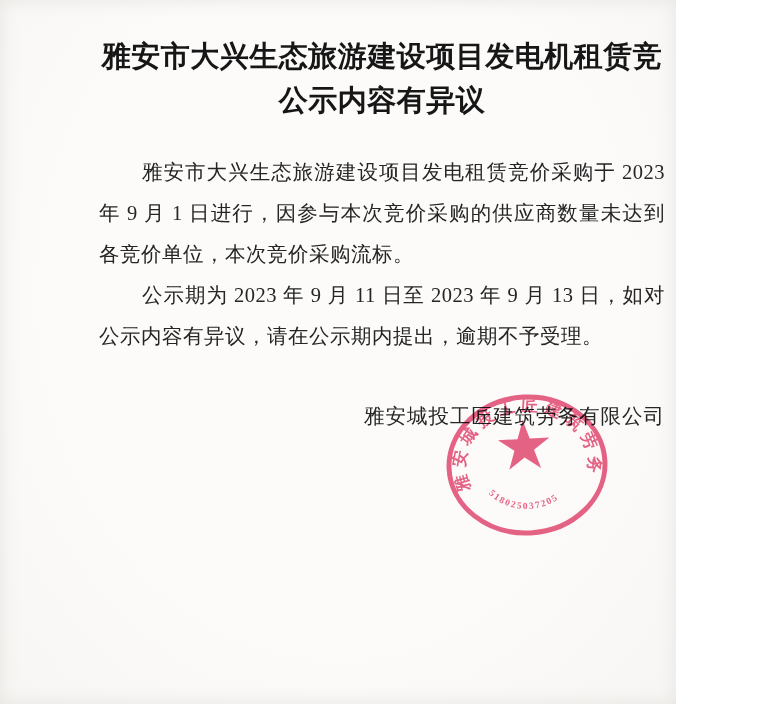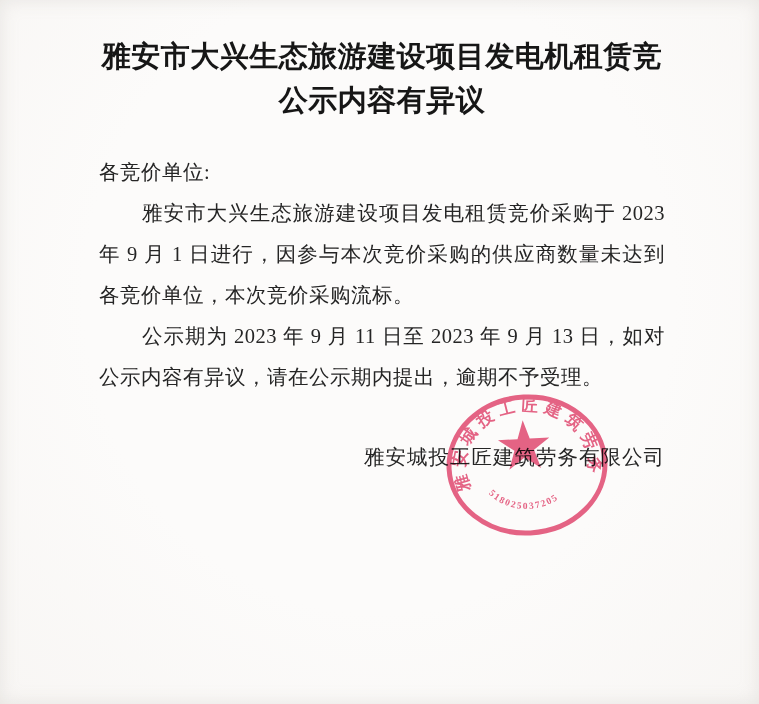--- a/index.html
+++ b/index.html
@@ -2,21 +2,21 @@
 <html><head>
 <meta charset="utf-8">
 <style>
   html, body {
     margin: 0;
     padding: 0;
     background: #ffffff;
   }
   .page {
     position: relative;
-    width: 759px;
+    width: 676px;
     height: 704px;
     overflow: hidden;
     background: radial-gradient(ellipse at 50% 42%, #fcfbfa 55%, #f8f6f4 100%);
     box-shadow: inset 0 0 18px rgba(180,175,168,0.25);
     font-family: "Liberation Serif", serif;
     color: #222222;
     text-decoration: underline;
   }
   .content {
     position: absolute;
@@ -92,21 +92,20 @@
 <div class="page">
 
   <div class="content">
 
     <h1 class="title">
       <div class="title-line">雅安市大兴生态旅游建设项目发电机租赁竞</div>
       <div class="title-line">公示内容有异议</div>
     </h1>
 
     <div class="body-text">
-      <div class="line">各竞价单位:</div>
       <div class="line indent fill">雅安市大兴生态旅游建设项目发电租赁竞价采购于 2023</div>
       <div class="line fill">年 9 月 1 日进行，因参与本次竞价采购的供应商数量未达到</div>
       <div class="line">各竞价单位，本次竞价采购流标。</div>
       <div class="line indent fill">公示期为 2023 年 9 月 11 日至 2023 年 9 月 13 日，如对</div>
       <div class="line">公示内容有异议，请在公示期内提出，逾期不予受理。</div>
     </div>
 
     <div class="signature-block">
       <div class="sig-company">雅安城投工匠建筑劳务有限公司</div>
     </div>

